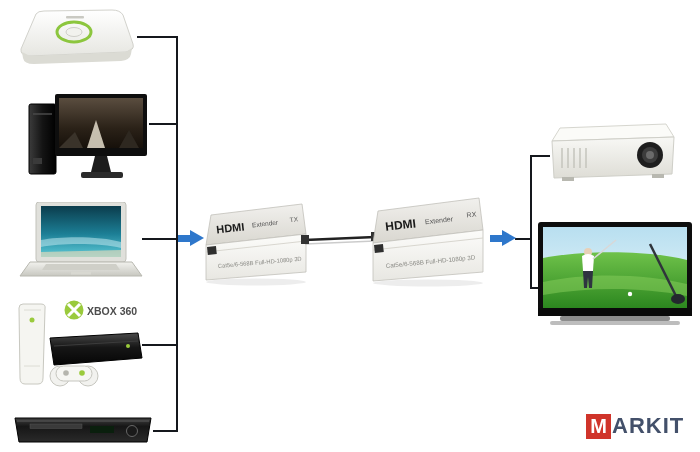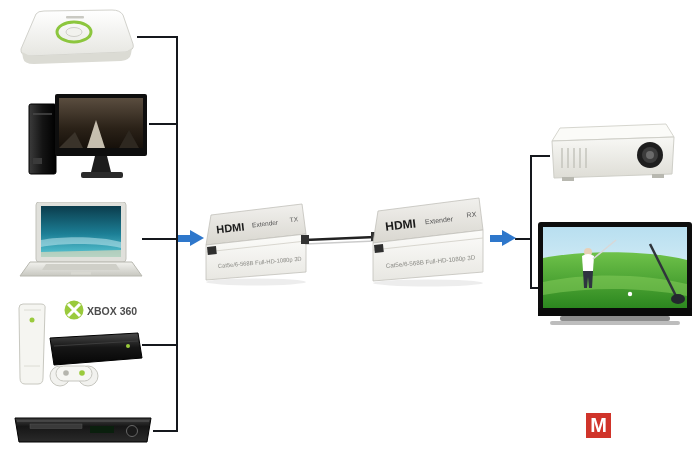--- a/index.html
+++ b/index.html
@@ -228,15 +228,16 @@
     <line x1="112" y1="22" x2="138" y2="74" stroke="#30353b" stroke-width="2.5"></line>
     <ellipse cx="140" cy="77" rx="7" ry="5" fill="#23282e"></ellipse>
     <circle cx="92" cy="72" r="2.2" fill="#ffffff"></circle>
     <rect x="0" y="86" width="154" height="8" fill="#0a0a0a"></rect>
     <rect x="22" y="94" width="110" height="5" rx="2" fill="#8d8d8d"></rect>
     <rect x="12" y="99" width="130" height="4" rx="2" fill="#bdbdbd"></rect>
   </svg>
 
   <div class="logo" style="left:586px;top:413px">
     <span class="logo-m">M</span>
+    <span class="logo-rest">ARKIT</span>
   </div>
 
 </div>
 
 </body></html>

